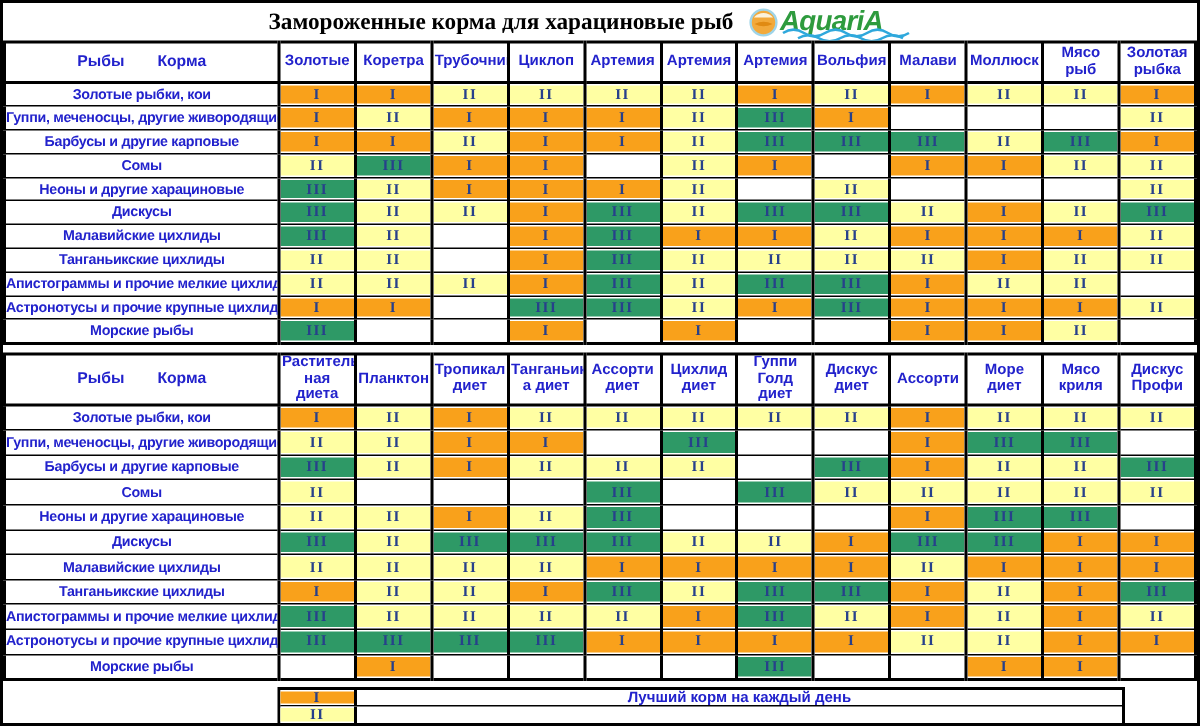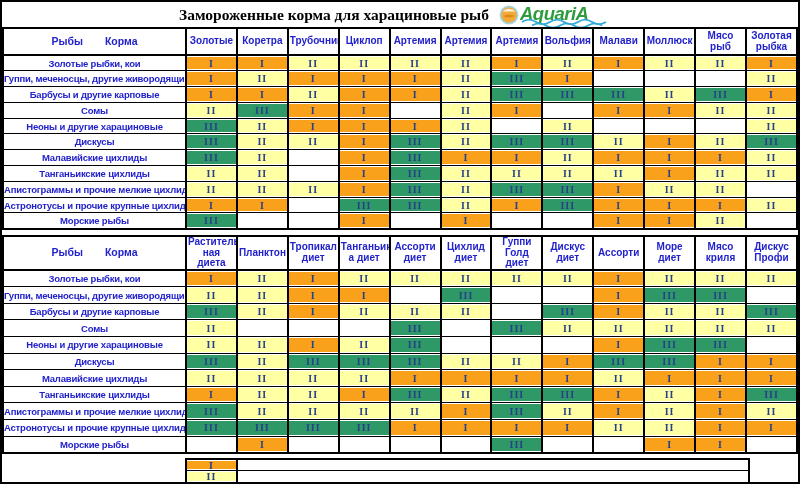--- a/index.html
+++ b/index.html
@@ -1007,20 +1007,21 @@
       </tbody>
   </table>
 
   <div class="gap4"></div>
 
   <div class="legend" id="legend">
       <div class="legend-row">
         <div class="legend-swatch">
           <div class="fill" style="background: rgb(249, 161, 27);">I</div>
         </div>
+        <div class="legend-label">Лучший корм на каждый день</div>
       </div>
       <div class="legend-row">
         <div class="legend-swatch">
           <div class="fill" style="background: rgb(255, 255, 163);">II</div>
         </div>
       </div>
       <div class="legend-row">
         <div class="legend-swatch"></div>
         <div class="legend-label">Этим кормом изредка можно подкармливать</div>
       </div>

